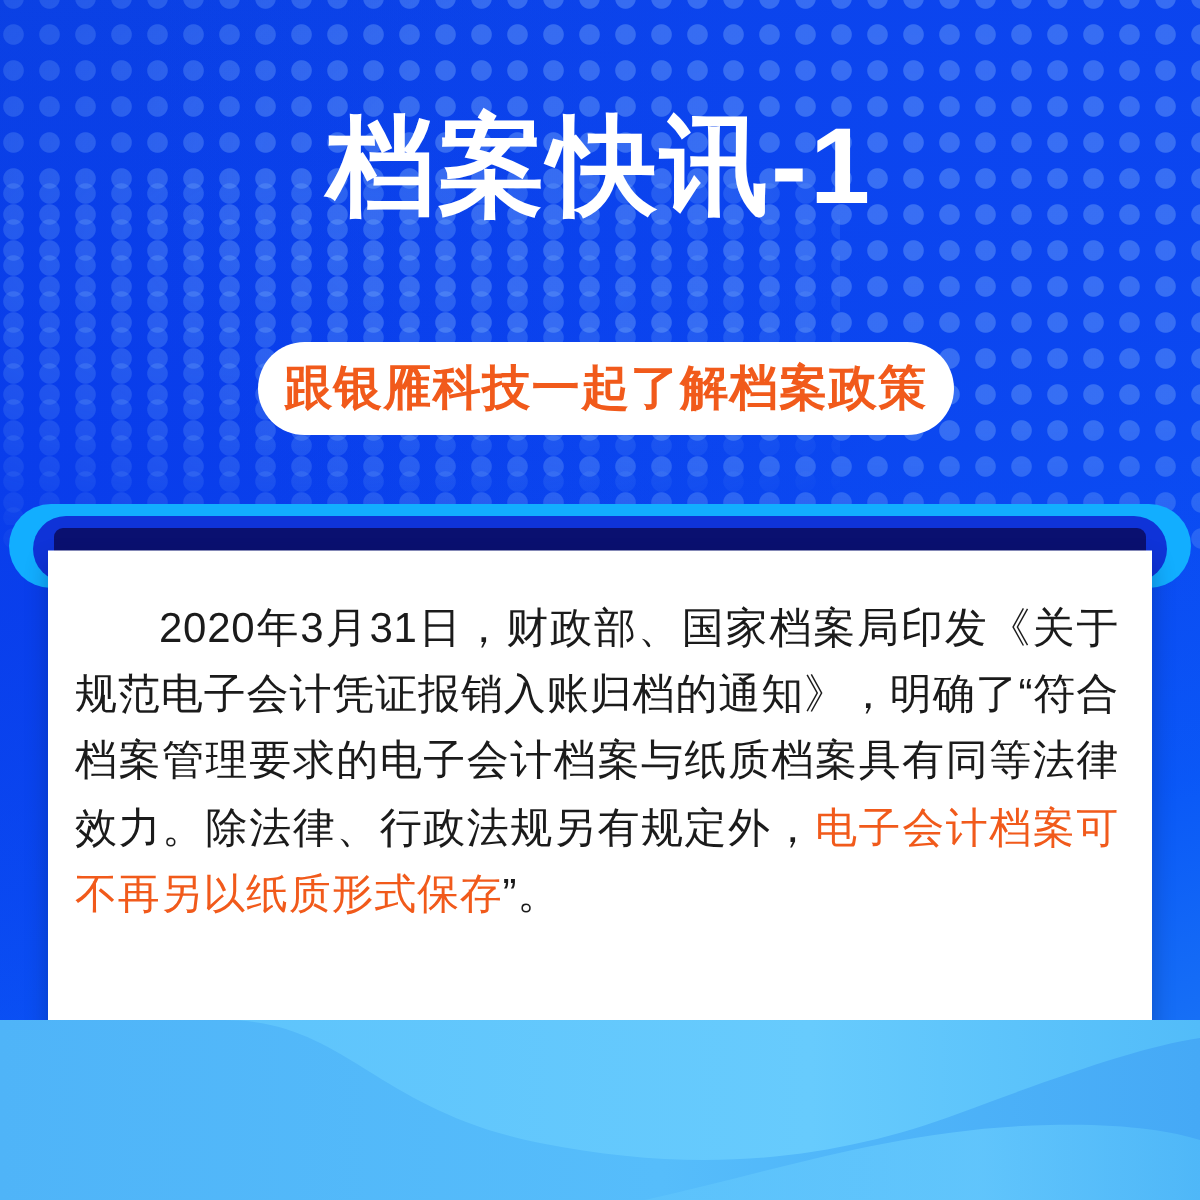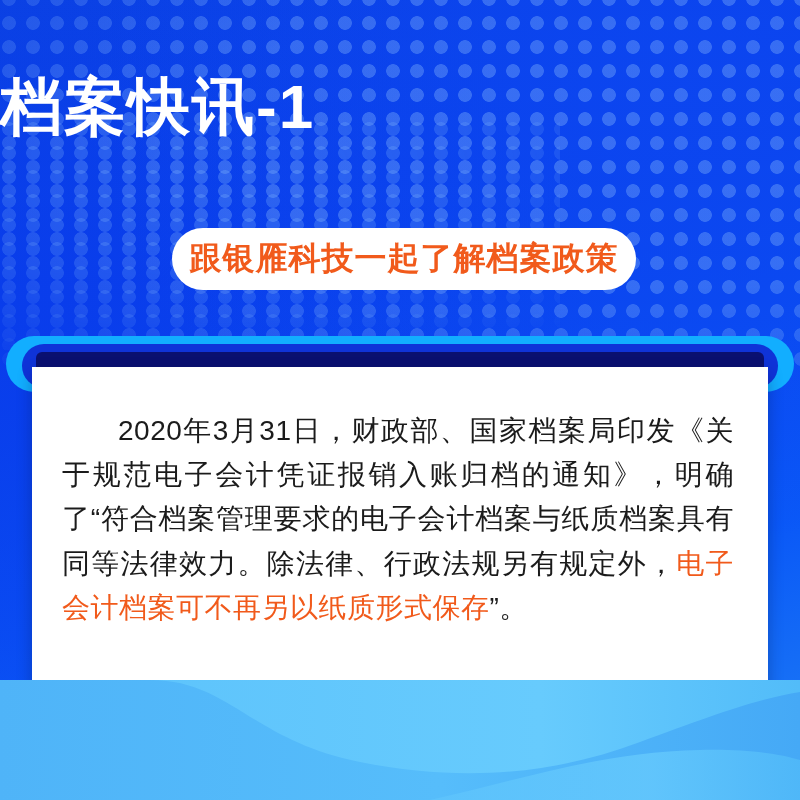--- a/index.html
+++ b/index.html
@@ -46,22 +46,23 @@
     background-size: 24px 24px;
     -webkit-mask-image: radial-gradient(110% 125% at 40% 20%, rgba(0,0,0,0.95) 0%, rgba(0,0,0,0.6) 45%, rgba(0,0,0,0) 82%);
     mask-image: radial-gradient(110% 125% at 40% 20%, rgba(0,0,0,0.95) 0%, rgba(0,0,0,0.6) 45%, rgba(0,0,0,0) 82%);
   }
 
   
   .title {
     position: absolute;
     left: 0; right: 0;
     top: 74px;
+    text-align: center;
     color: #ffffff;
-    font-size: 62px;
+    font-size: 72px;
     font-weight: 700;
     letter-spacing: 2px;
     line-height: 1.05;
     white-space: nowrap;
   }
 
   
   .pill {
     position: absolute;
     left: 172px;
@@ -125,21 +126,21 @@
     padding: 30px 22px 0 18px;
   }
   .body-text {
     color: #1b1b1b;
     font-size: 28px;
     line-height: 1.58;
     text-indent: 2em;
     text-align: justify;
     letter-spacing: 0.5px;
     font-weight: 400;
-    margin: 12px;
+    margin: 0;
   }
   .hl {
     color: #f15a1b;
   }
 
   
   .wave-wrap {
     position: absolute;
     left: 0;
     bottom: 0;

